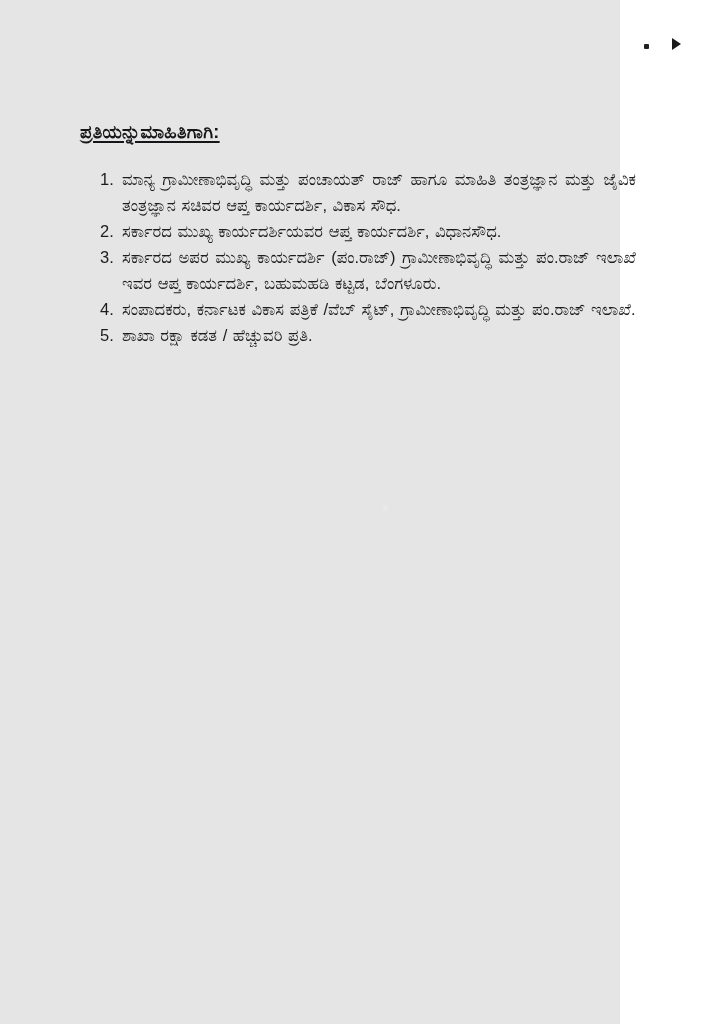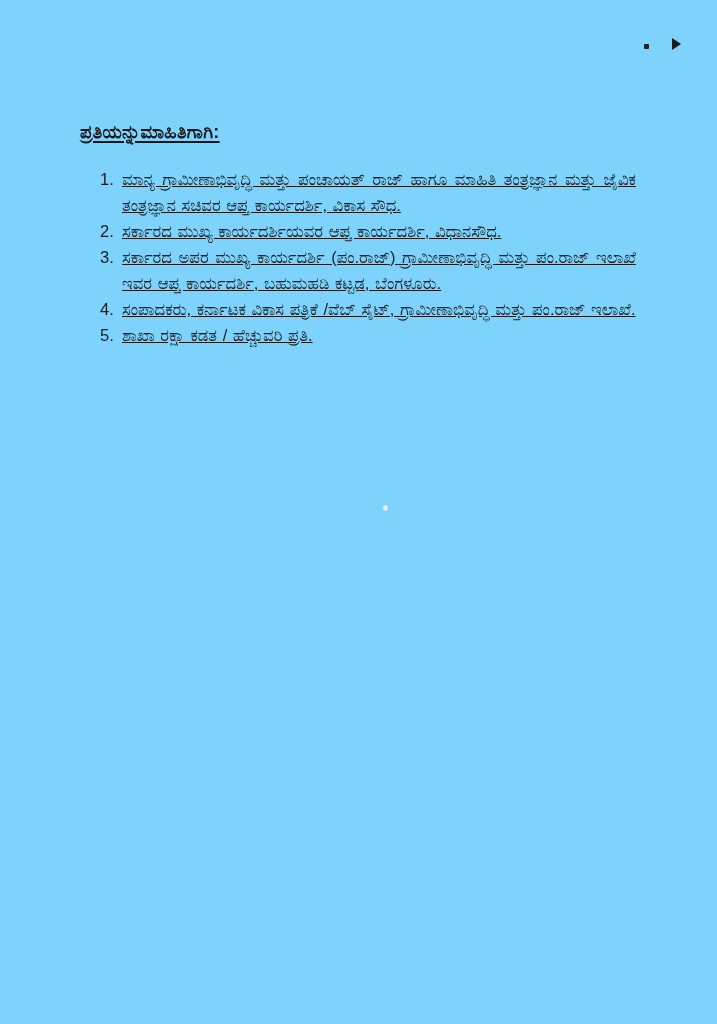--- a/index.html
+++ b/index.html
@@ -7,23 +7,23 @@
   html, body {
     width: 717px;
     height: 1024px;
     background: #ffffff;
     font-family: "Liberation Sans", "DejaVu Sans", sans-serif;
     overflow: hidden;
   }
 
   .page {
     position: relative;
-    width: 717px;
+    width: 620px;
     height: 1024px;
-    background: #7dd3fc;
+    background: #e5e5e5;
     color: #1c1c1e;
   }
 
   
   .artifact-dot {
     position: absolute;
     left: 644px;
     top: 44px;
     width: 5px;
     height: 5px;
@@ -82,21 +82,20 @@
   .dist-list .num {
     flex: 0 0 22px;
     text-align: left;
     white-space: nowrap;
   }
 
   .dist-list .txt {
     flex: 1 1 auto;
     text-align: justify;
     word-spacing: 1px;
-    text-decoration: underline;
   }
 </style>
 </head>
 <body>
 
 <div class="page">
 
   <span class="artifact-dot"></span>
   <span class="artifact-arrow"></span>
   <span class="paper-speck"></span>

